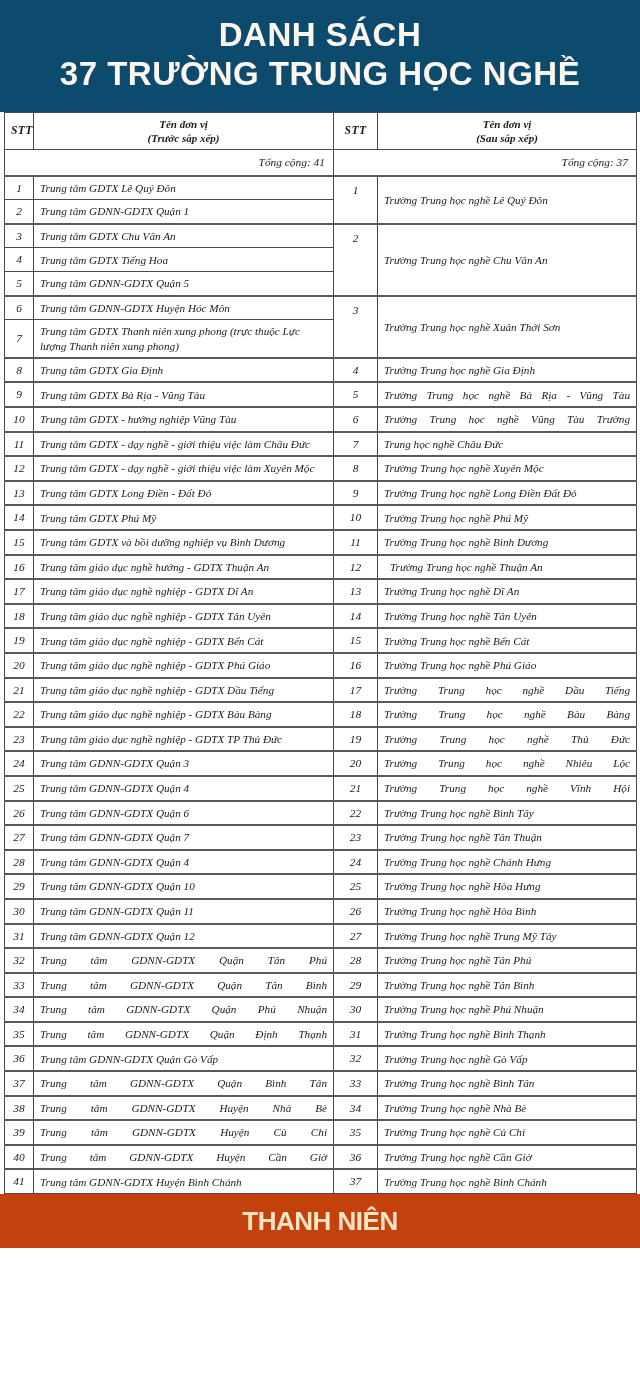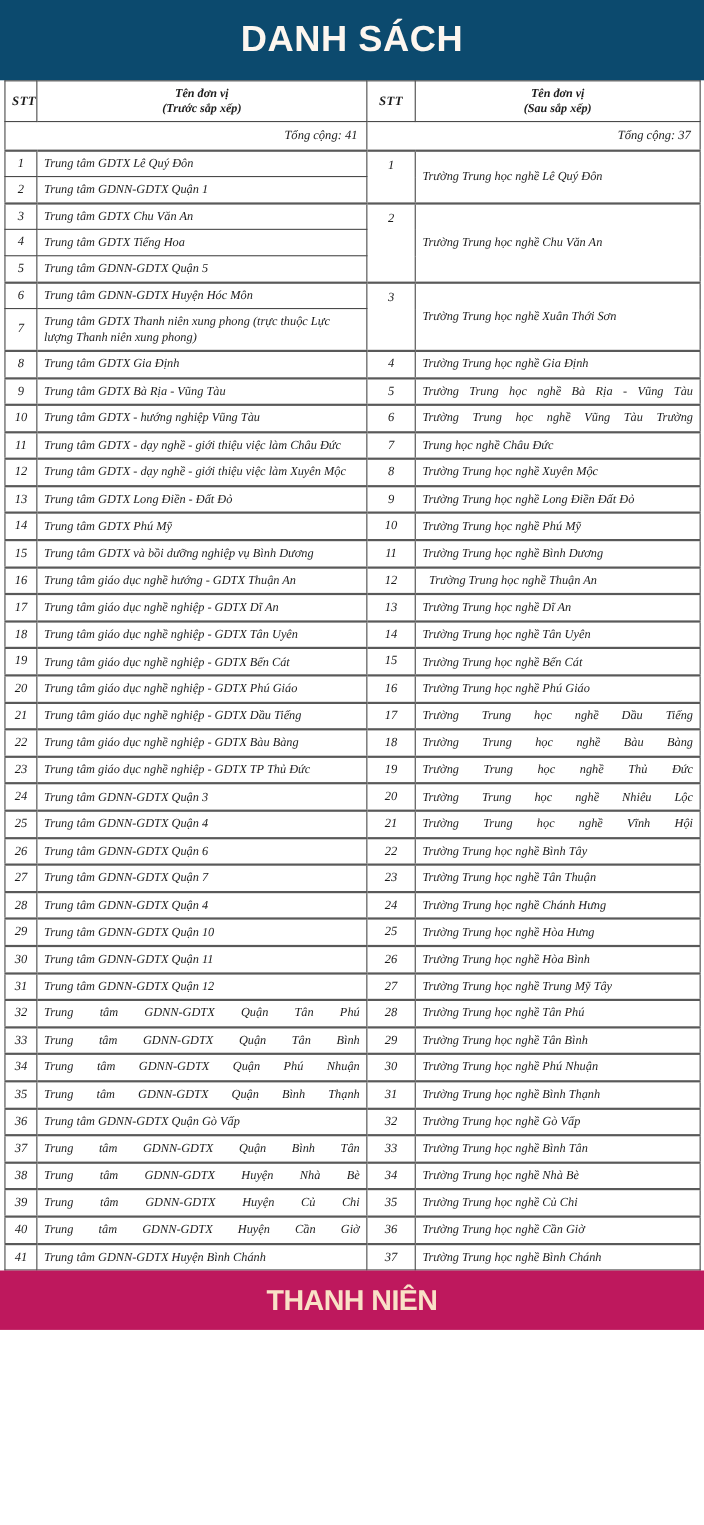--- a/index.html
+++ b/index.html
@@ -104,21 +104,21 @@
   td.rname.indent { padding-left: 12px; }
 
   
   tr.grp-top > td,
   tr.grp-top > th {
     border-top: 2px solid #595959;
   }
 
   
   .footer {
-    background: #be185d;
+    background: #c2410c;
     height: 54px;
     display: flex;
     align-items: center;
     justify-content: center;
   }
   .wm {
     font-family: "Liberation Sans", "DejaVu Sans", sans-serif;
     font-weight: bold;
     font-size: 26px;
     letter-spacing: -0.5px;
@@ -127,20 +127,21 @@
     opacity: .95;
   }
 </style>
 </head>
 <body>
 
 <div class="infographic">
 
   <div class="banner">
     <div class="banner-line banner-line-1">DANH SÁCH</div>
+    <div class="banner-line banner-line-2">37 TRƯỜNG TRUNG HỌC NGHỀ</div>
   </div>
 
   <div class="tbl-wrap">
     <table class="sheet">
       <colgroup>
         <col class="c-stt1">
           <col class="c-name1">
           <col class="c-stt2">
           <col class="c-name2">
       </colgroup>
@@ -354,21 +355,21 @@
             <td class="rname" rowspan="1">Trường Trung học nghề Tân Bình</td>
           </tr>
           <tr class="grp-top">
             <td class="num">34</td>
             <td class="name justify">Trung tâm GDNN-GDTX Quận Phú Nhuận</td>
             <td class="num" rowspan="1">30</td>
             <td class="rname" rowspan="1">Trường Trung học nghề Phú Nhuận</td>
           </tr>
           <tr class="grp-top">
             <td class="num">35</td>
-            <td class="name justify">Trung tâm GDNN-GDTX Quận Bình Thạnh</td>
+            <td class="name justify">Trung tâm GDNN-GDTX Quận Định Thạnh</td>
             <td class="num" rowspan="1">31</td>
             <td class="rname" rowspan="1">Trường Trung học nghề Bình Thạnh</td>
           </tr>
           <tr class="grp-top">
             <td class="num">36</td>
             <td class="name">Trung tâm GDNN-GDTX Quận Gò Vấp</td>
             <td class="num" rowspan="1">32</td>
             <td class="rname" rowspan="1">Trường Trung học nghề Gò Vấp</td>
           </tr>
           <tr class="grp-top">

